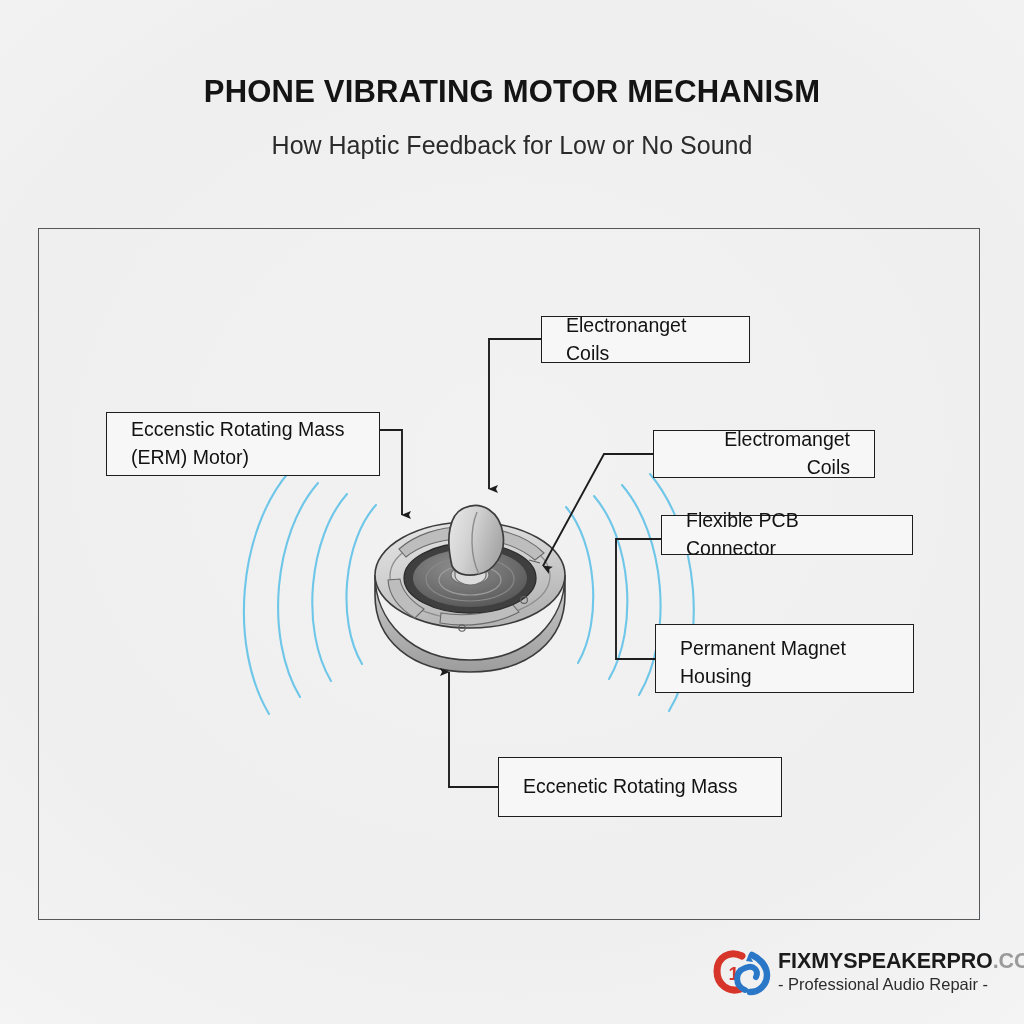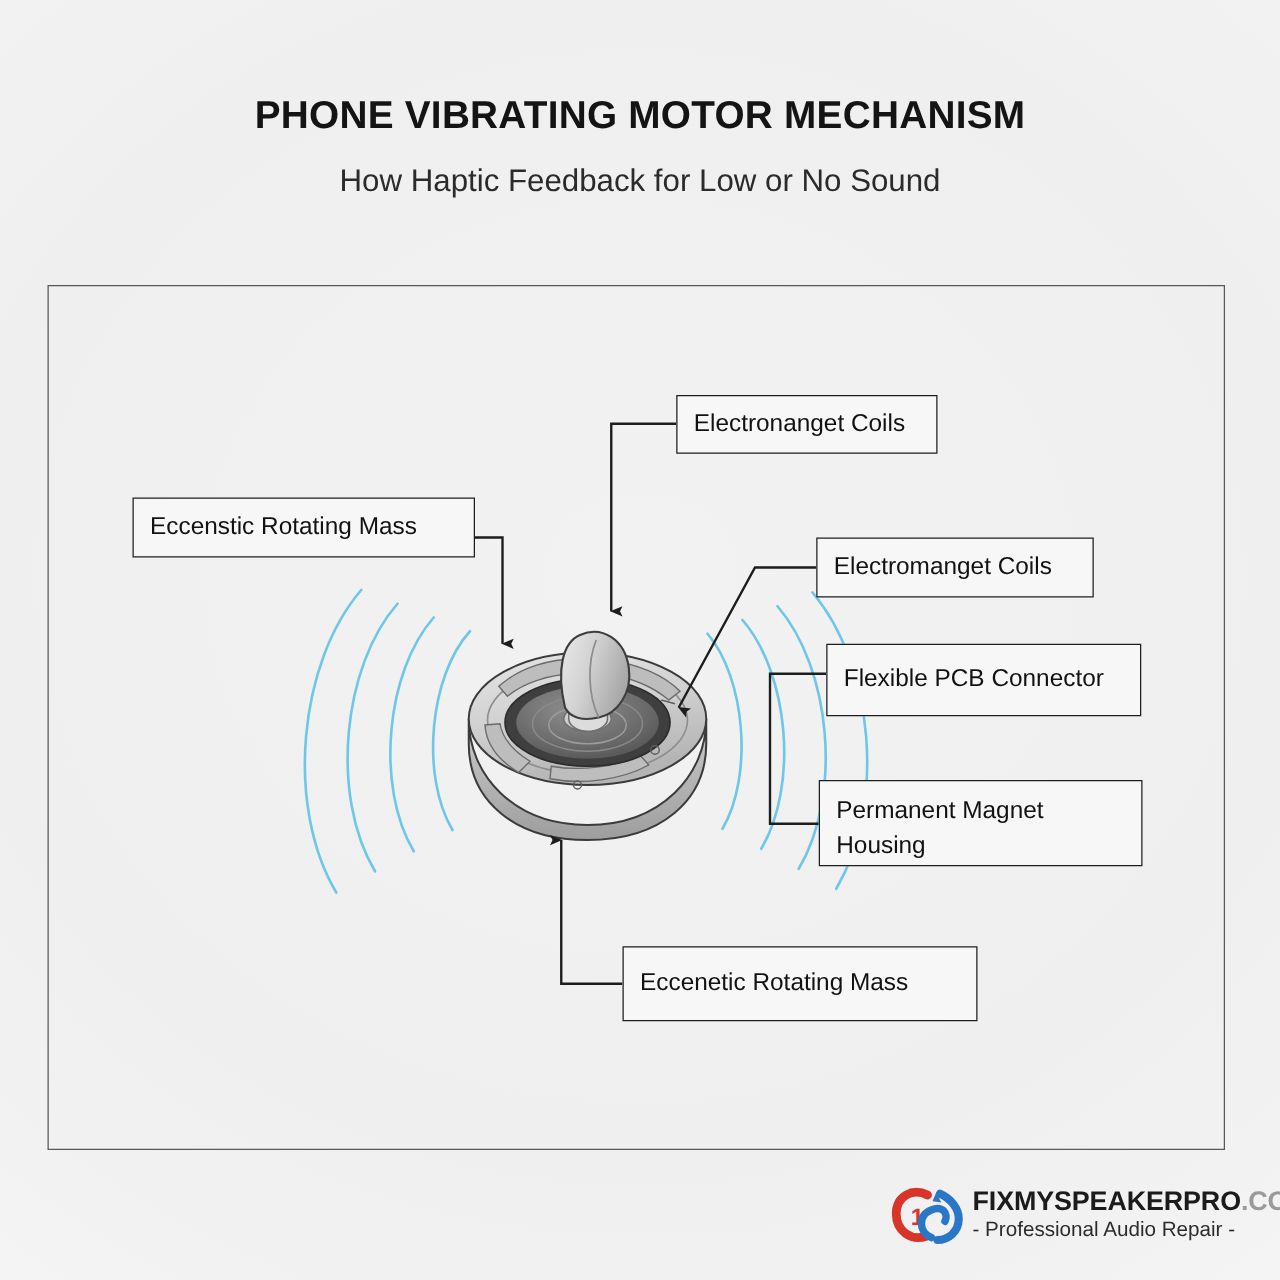--- a/index.html
+++ b/index.html
@@ -70,31 +70,31 @@
   }
 
   
   .callout {
     position: absolute;
     box-sizing: border-box;
     border: 1.6px solid #1d1d1d;
     background: #f7f7f7;
     display: flex;
     align-items: center;
-    padding: 0 13px;
+    padding: 0 24px;
     font-size: 19.5px;
     color: #121212;
     line-height: 1.42;
   }
   .callout span { display: block; }
 
-  #callout-erm-motor      { left: 106px; top: 398px; width: 274px; height: 48px; }
+  #callout-erm-motor      { left: 106px; top: 412px; width: 274px; height: 64px; }
   #callout-electronanget  { left: 541px; top: 316px; width: 209px; height: 47px; }
   #callout-electromanget  { left: 653px; top: 430px; width: 222px; height: 48px; text-align: right; }
-  #callout-flexible-pcb   { left: 661px; top: 515px; width: 252px; height: 58px; }
+  #callout-flexible-pcb   { left: 661px; top: 515px; width: 252px; height: 40px; }
   #callout-magnet-housing { left: 655px; top: 624px; width: 259px; height: 69px; align-items: flex-start; padding-top: 10px; }
   #callout-ecc-mass       { left: 498px; top: 757px; width: 284px; height: 60px; }
 
   
   #logo {
     position: absolute;
     left: 712px;
     top: 948px;
     width: 300px;
     height: 62px;
@@ -224,20 +224,21 @@
 
       <path d="M661 539 L 616 539 L 616 659 L 655 659"></path>
 
       <path d="M498 787 L 449 787 L 449 672" marker-end="url(#arrowUp)"></path>
     </g>
   </svg>
 
   <div class="callout" id="callout-erm-motor">
     <div>
       <span>Eccenstic Rotating Mass</span>
+      <span>(ERM) Motor)</span>
     </div>
   </div>
 
   <div class="callout" id="callout-electronanget">
     <span>Electronanget Coils</span>
   </div>
 
   <div class="callout" id="callout-electromanget">
     <span>Electromanget Coils</span>
   </div>

